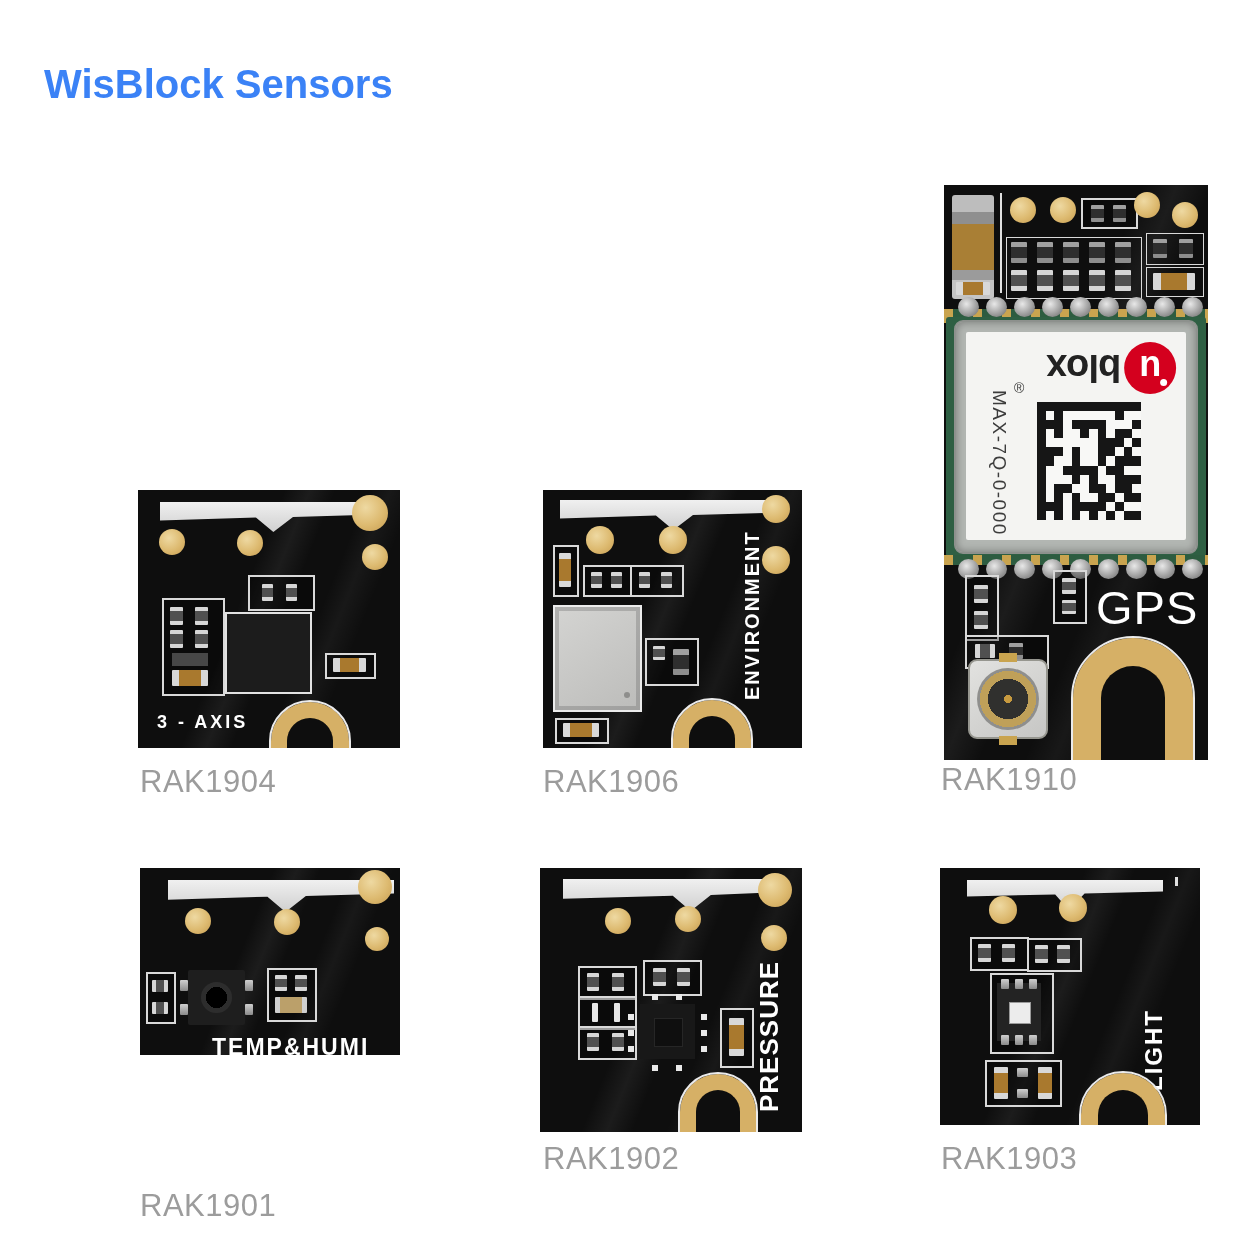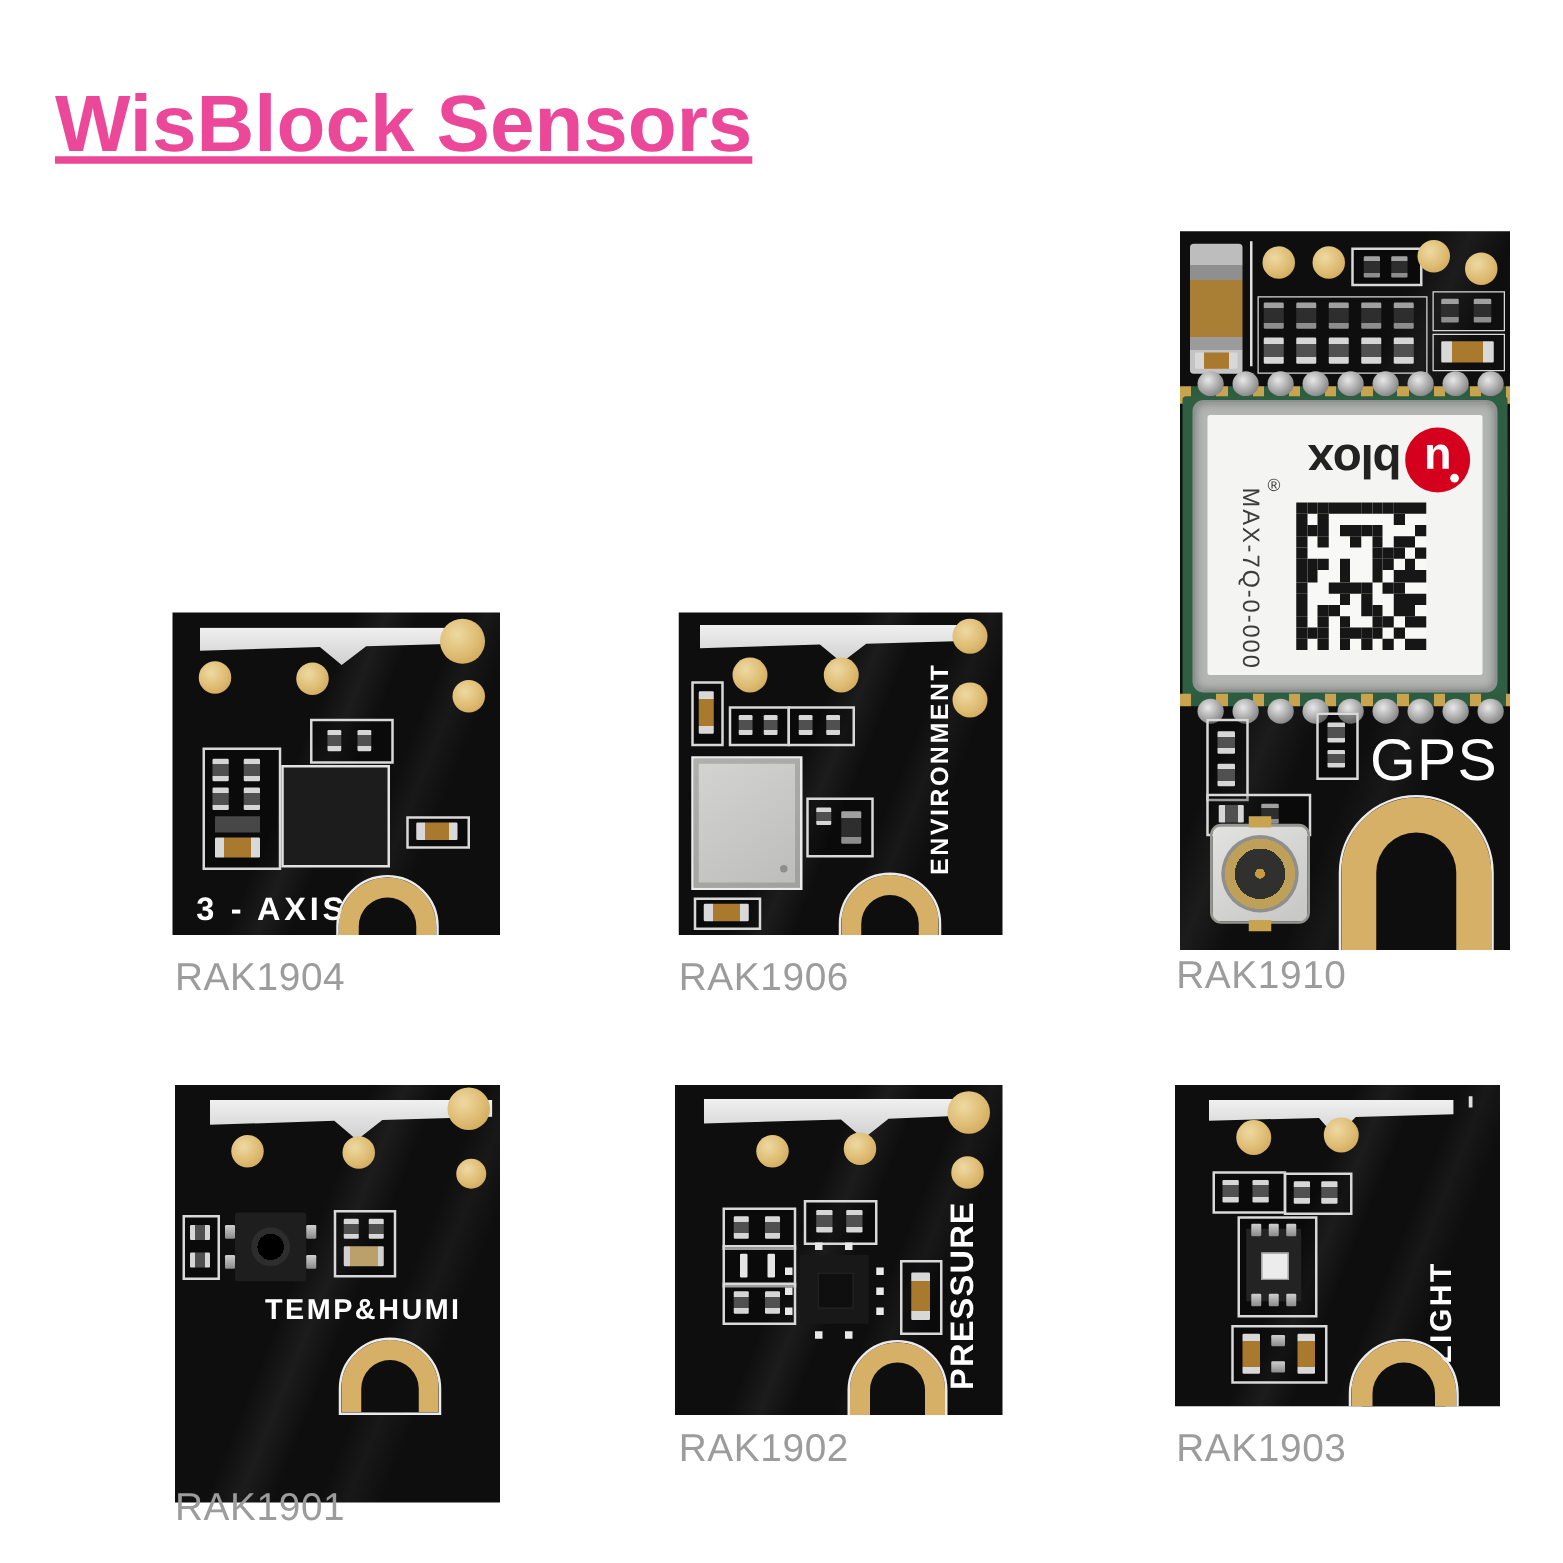--- a/index.html
+++ b/index.html
@@ -1,20 +1,20 @@
 <!DOCTYPE html>
 <html><head>
 <meta charset="utf-8">
 <style>
   html,body{margin:0;padding:0;}
   body{width:1250px;height:1250px;position:relative;background:#ffffff;
        font-family:"Liberation Sans",sans-serif;overflow:hidden;}
 
-  .page-title{position:absolute;left:44px;top:62px;font-size:64px;font-weight:700;
-              color:#ec4899;letter-spacing:0;text-decoration:underline;}
+  .page-title{position:absolute;left:44px;top:62px;font-size:40px;font-weight:700;
+              color:#3b82f6;letter-spacing:0;}
 
   
   .board{position:absolute;overflow:hidden;
     background:
       linear-gradient(112deg, transparent 40%, rgba(255,255,255,.06) 47%, transparent 54%),
       linear-gradient(112deg, transparent 63%, rgba(255,255,255,.045) 69%, transparent 76%),
       #0e0e0e;}
   .mod-label{position:absolute;font-size:31px;color:#9c9c9c;letter-spacing:.5px;line-height:1;}
 
   .strip{position:absolute;background:linear-gradient(180deg,#f0f0f0,#cfcfcf);
@@ -115,21 +115,21 @@
     <div class="cap v" style="left:31px;top:7px;width:13px;height:18px"></div>
     <div class="cap v" style="left:6px;top:30px;width:13px;height:18px"></div>
     <div class="cap v" style="left:31px;top:30px;width:13px;height:18px"></div>
     <div style="position:absolute;left:8px;top:53px;width:36px;height:13px;background:#474747"></div>
     <div class="cap gh" style="left:8px;top:70px;width:36px;height:16px"></div>
   </div>
   <div class="chip" style="left:87px;top:122px;width:83px;height:78px"></div>
   <div class="obox" style="left:187px;top:163px;width:47px;height:22px">
     <div class="cap gh" style="left:6px;top:3px;width:33px;height:14px"></div>
   </div>
-  <div class="btext" style="left:19px;top:222px;font-size:26px;letter-spacing:3px">3 - AXIS</div>
+  <div class="btext" style="left:19px;top:222px;font-size:18px;letter-spacing:3px">3 - AXIS</div>
   <div class="unotch" style="left:133px;top:212px;width:78px;height:50px;border-width:16px;border-radius:39px 39px 0 0"></div>
 </div>
 <div class="mod-label" style="left:140px;top:766px">RAK1904</div>
 
 <div class="board" style="left:543px;top:490px;width:259px;height:258px">
   <div class="strip" style="left:17px;top:10px;width:218px;height:30px"></div>
   <div class="pad" style="left:219px;top:5px;width:28px;height:28px"></div>
   <div class="pad" style="left:219px;top:56px;width:28px;height:28px"></div>
   <div class="pad" style="left:43px;top:36px;width:28px;height:28px"></div>
   <div class="pad" style="left:116px;top:36px;width:28px;height:28px"></div>
@@ -407,21 +407,21 @@
   <div class="btext" style="left:152px;top:395px;font-size:47px;font-weight:400;letter-spacing:1px">GPS</div>
   <div class="ufl" style="left:24px;top:474px;width:76px;height:76px">
     <div class="ufl-tab" style="top:-8px"></div>
     <div class="ufl-tab" style="bottom:-8px"></div>
     <div class="ufl-ring" style="left:7px;top:7px;width:62px;height:62px"></div>
   </div>
   <div class="unotch" style="left:129px;top:453px;width:120px;height:126px;border-width:28px;border-radius:60px 60px 0 0"></div>
 </div>
 <div class="mod-label" style="left:941px;top:764px">RAK1910</div>
 
-<div class="board" style="left:140px;top:868px;width:260px;height:334px">
+<div class="board" style="left:140px;top:868px;width:260px;height:187px">
   <div class="strip" style="left:28px;top:12px;width:226px;height:32px"></div>
   <div class="pad" style="left:218px;top:2px;width:34px;height:34px"></div>
   <div class="pad" style="left:45px;top:40px;width:26px;height:26px"></div>
   <div class="pad" style="left:134px;top:41px;width:26px;height:26px"></div>
   <div class="pad" style="left:225px;top:59px;width:24px;height:24px"></div>
   <div class="obox" style="left:6px;top:104px;width:26px;height:48px">
     <div class="cap h" style="left:4px;top:6px;width:16px;height:12px"></div>
     <div class="cap h" style="left:4px;top:28px;width:16px;height:12px"></div>
   </div>
   <div class="sensor-dark" style="left:48px;top:102px;width:57px;height:55px">

